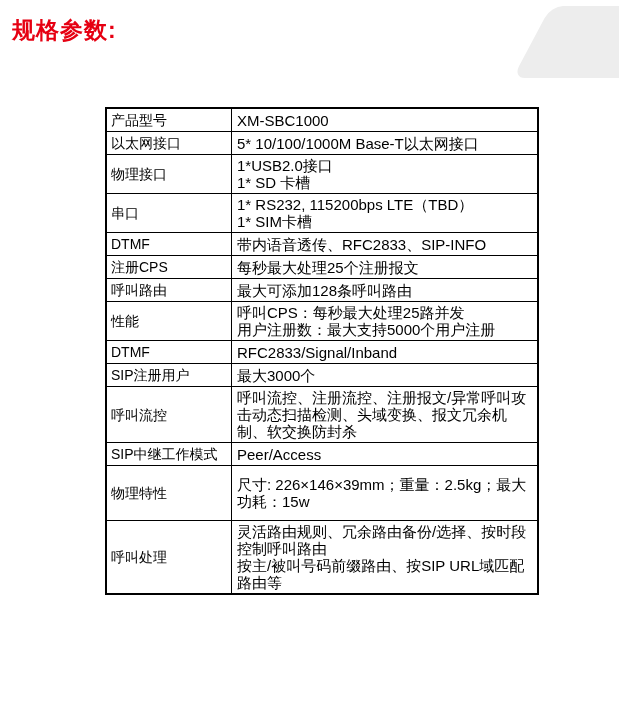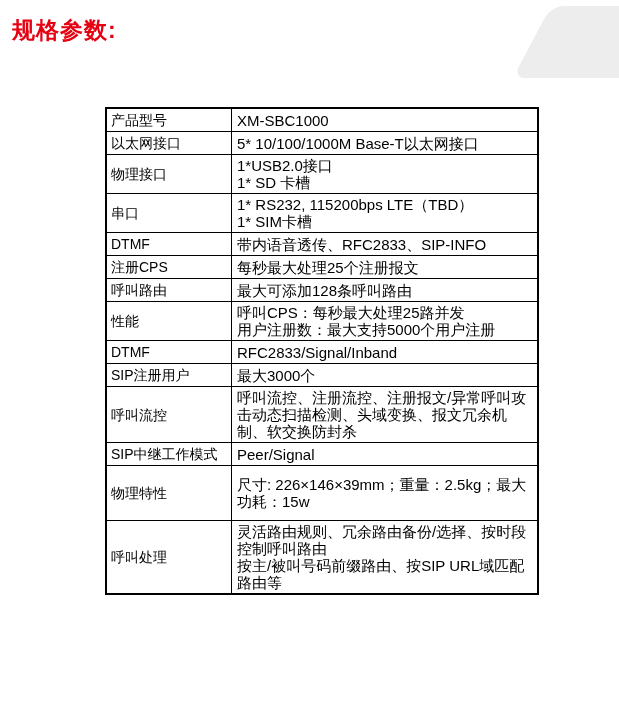--- a/index.html
+++ b/index.html
@@ -122,21 +122,21 @@
     <tr>
       <th>SIP注册用户</th>
       <td>最大3000个</td>
     </tr>
     <tr>
       <th>呼叫流控</th>
       <td>呼叫流控、注册流控、注册报文/异常呼叫攻击动态扫描检测、头域变换、报文冗余机制、软交换防封杀</td>
     </tr>
     <tr>
       <th>SIP中继工作模式</th>
-      <td>Peer/Signal</td>
+      <td>Peer/Access</td>
     </tr>
     <tr class="tall">
       <th>物理特性</th>
       <td>尺寸: 226×146×39mm；重量：2.5kg；最大功耗：15w</td>
     </tr>
     <tr>
       <th>呼叫处理</th>
       <td>灵活路由规则、冗余路由备份/选择、按时段控制呼叫路由
 按主/被叫号码前缀路由、按SIP URL域匹配路由等</td>
     </tr>

